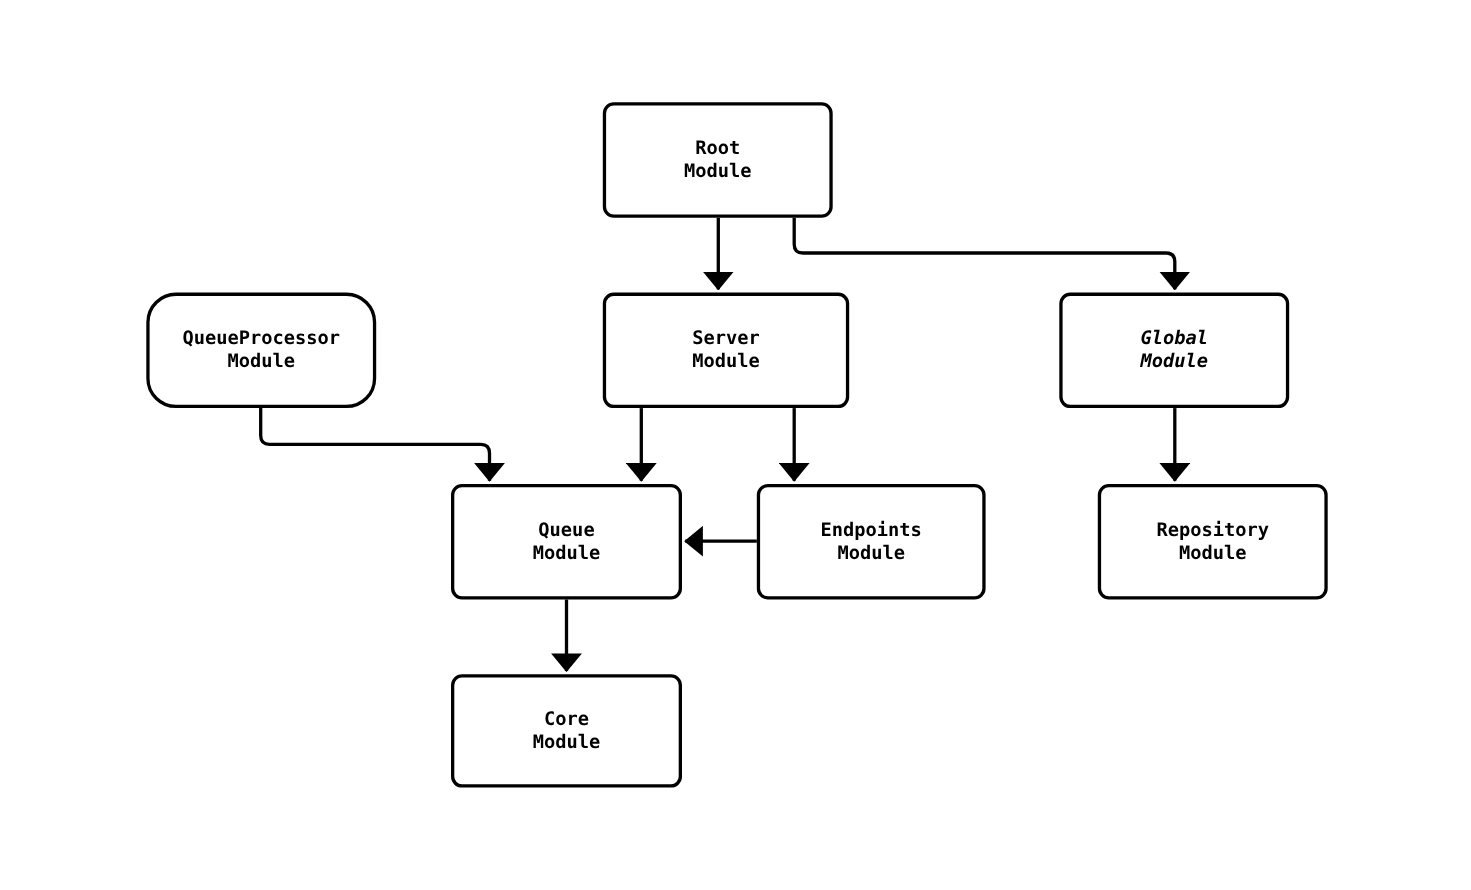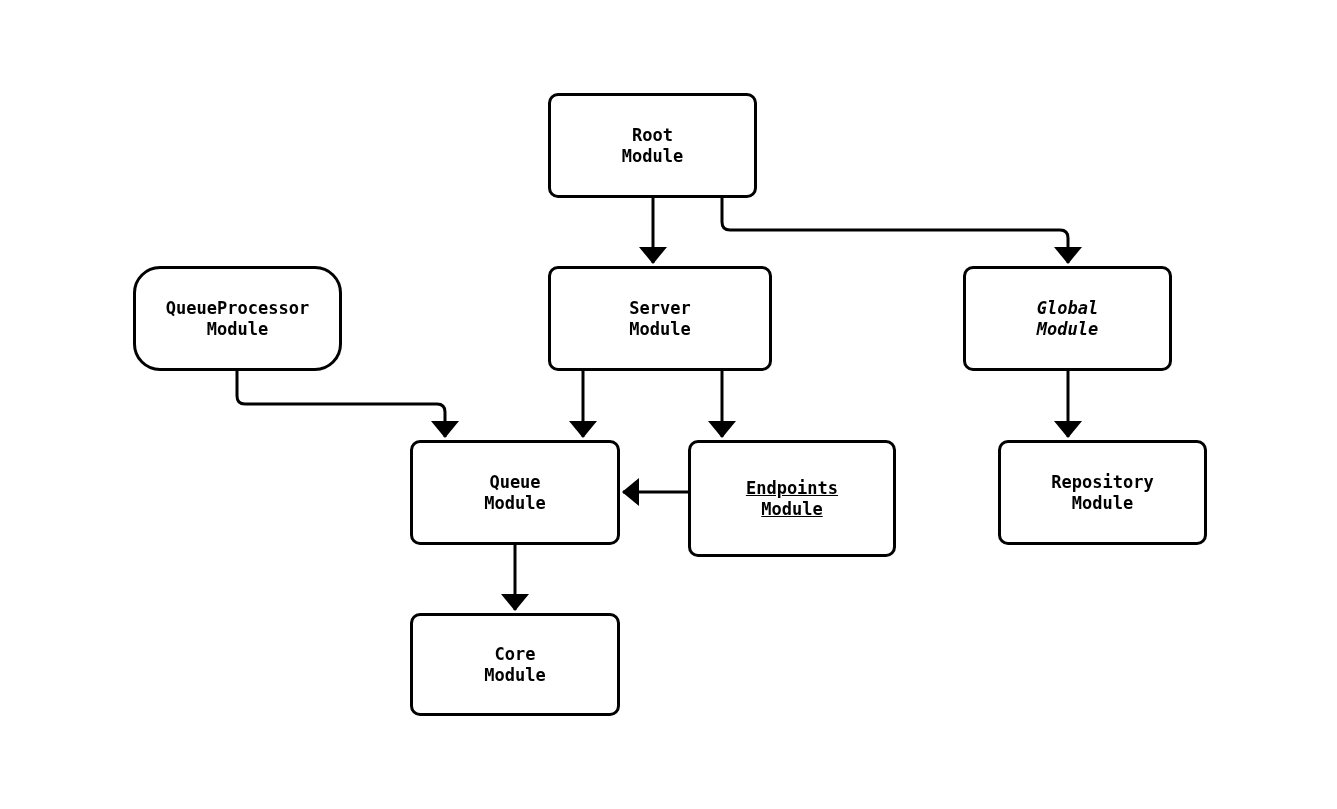--- a/index.html
+++ b/index.html
@@ -95,21 +95,21 @@
   <div class="node" style="left:963px; top:266px; width:209px; height:105px;font-style:italic;">
     <span class="node-label">Global</span>
     <span class="node-label">Module</span>
   </div>
 
   <div class="node" style="left:410px; top:440px; width:210px; height:105px;">
     <span class="node-label">Queue</span>
     <span class="node-label">Module</span>
   </div>
 
-  <div class="node" style="left:688px; top:440px; width:208px; height:117px;text-decoration:underline;">
+  <div class="node" style="left:688px; top:440px; width:208px; height:105px;">
     <span class="node-label">Endpoints</span>
     <span class="node-label">Module</span>
   </div>
 
   <div class="node" style="left:963px; top:440px; width:209px; height:105px;margin-left:35px;">
     <span class="node-label">Repository</span>
     <span class="node-label">Module</span>
   </div>
 
   <div class="node" style="left:410px; top:613px; width:210px; height:103px;">

